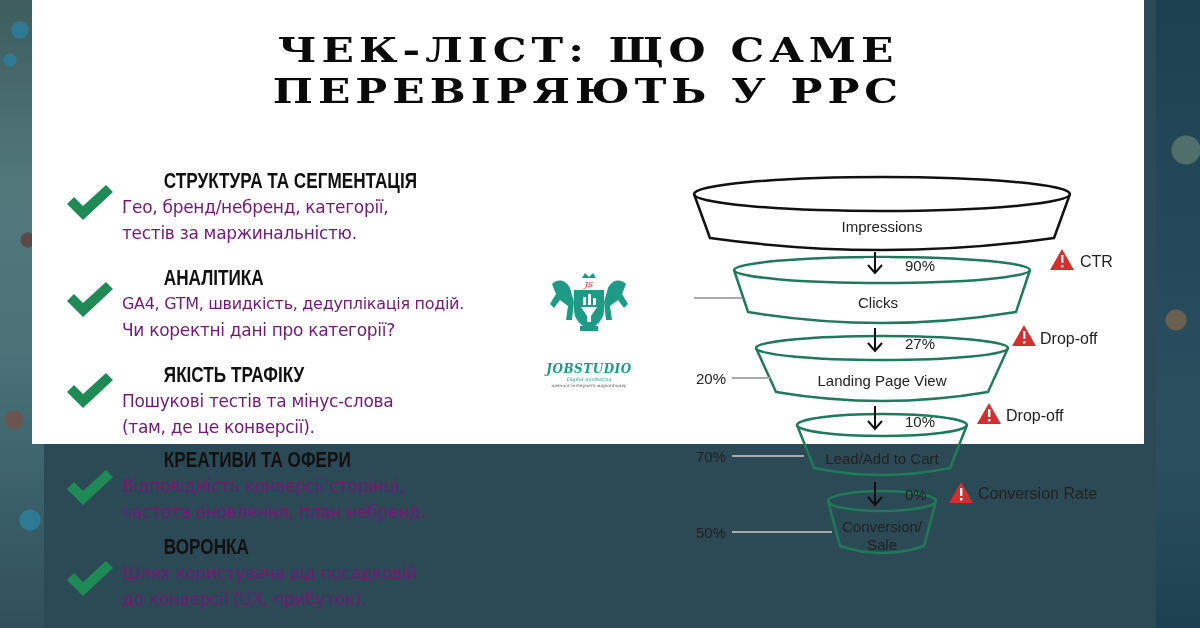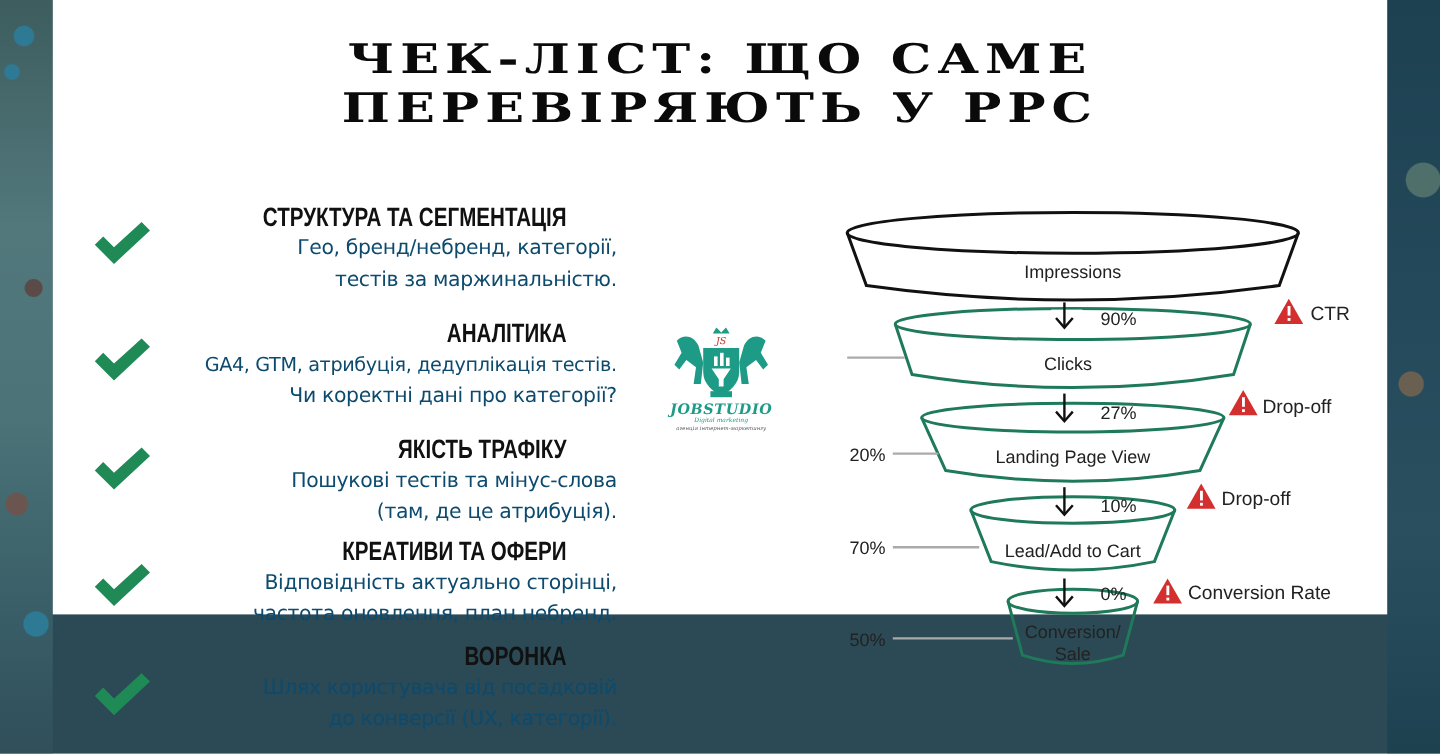--- a/index.html
+++ b/index.html
@@ -20,21 +20,21 @@
         linear-gradient(180deg, #3d5d5e 0%, #52787c 30%, #4b7378 55%, #3a5f68 80%, #304f5a 100%);
     }
     .side-right {
       position: absolute; right: 0; top: 0; width: 44px; height: 628px;
       background:
         radial-gradient(circle at 30px 150px, #4f6f6a 0 14px, transparent 15px),
         radial-gradient(circle at 20px 320px, #6a6052 0 10px, transparent 11px),
         linear-gradient(180deg, #1d4151 0%, #24495a 40%, #2a5060 70%, #1e4150 100%);
     }
     .card {
-      position: absolute; left: 44px; top: 0; width: 1112px; height: 512px;
+      position: absolute; left: 32px; top: 0; width: 1112px; height: 444px;
       background: #ffffff;
     }
     .title {
       position: absolute; left: 0; top: 30px; width: 1112px;
       text-align: center;
       font-family: "DejaVu Serif", serif;
       font-weight: bold;
       font-size: 34px;
       line-height: 41px;
       letter-spacing: 4px;
@@ -43,47 +43,47 @@
       transform: scaleX(1.25);
     }
     .title .line { display: block; }
 
     .checklist { position: absolute; left: 0; top: 0; width: 520px; height: 628px; }
     .item { position: absolute; left: 0; width: 520px; }
     .check {
       position: absolute; left: 32px; width: 52px; height: 40px;
     }
     .item-text {
-      position: absolute; left: 90px; width: 380px; text-align: right;
+      position: absolute; left: 90px; width: 380px; text-align: left;
     }
     .heading {
       font-family: "Liberation Sans", sans-serif;
       font-weight: bold;
       font-size: 22px;
       color: #111;
       letter-spacing: 0px;
       transform: scaleX(0.78);
       line-height: 26px;
       white-space: nowrap;
     }
     .desc {
       font-family: "DejaVu Sans", sans-serif;
       font-size: 17px;
-      color: #0c4a6e;
+      color: #701a75;
       line-height: 26px;
       white-space: nowrap;
       letter-spacing: -0.3px;
     }
 
     .logo {
       position: absolute; left: 512px; top: 272px; width: 90px; height: 90px; font-style: italic;
     }
     .logo-text {
       position: absolute; left: 0; width: 90px; text-align: center;
-      font-family: "DejaVu Serif", serif; color: #1d9b86;
+      font-family: "DejaVu Serif", serif; color: #1d9b86; margin-top: 28px;
     }
 
     .funnel-svg { position: absolute; left: 0; top: 0; }
     .f-label { font-family: "Liberation Sans", sans-serif; font-size: 15px; fill: #222; }
     .f-pct { font-family: "Liberation Sans", sans-serif; font-size: 15px; fill: #222; }
     .f-alert { font-family: "Liberation Sans", sans-serif; font-size: 16px; fill: #222; }
   </style>
 </head>
 <body>
 
@@ -109,55 +109,55 @@
         <div class="desc">тестів за маржинальністю.</div>
       </div>
     </div>
 
     <div class="item" style="top:265px;">
       <svg class="check" style="top:14px;" viewBox="0 0 52 40">
         <path d="M3 22 L10 15 L19 24 L42 3 L49 10 L19 38 Z" fill="#1f8a55"></path>
       </svg>
       <div class="item-text">
         <div class="heading">АНАЛІТИКА</div>
-        <div class="desc" style="font-size:16px;">GA4, GTM, атрибуція, дедуплікація тестів.</div>
+        <div class="desc" style="font-size:16px;">GA4, GTM, швидкість, дедуплікація подій.</div>
         <div class="desc">Чи коректні дані про категорії?</div>
       </div>
     </div>
 
     <div class="item" style="top:362px;">
       <svg class="check" style="top:8px;" viewBox="0 0 52 40">
         <path d="M3 22 L10 15 L19 24 L42 3 L49 10 L19 38 Z" fill="#1f8a55"></path>
       </svg>
       <div class="item-text">
         <div class="heading">ЯКІСТЬ ТРАФІКУ</div>
         <div class="desc">Пошукові тестів та мінус-слова</div>
-        <div class="desc">(там, де це атрибуція).</div>
+        <div class="desc">(там, де це конверсії).</div>
       </div>
     </div>
 
     <div class="item" style="top:447px;">
       <svg class="check" style="top:20px;" viewBox="0 0 52 40">
         <path d="M3 22 L10 15 L19 24 L42 3 L49 10 L19 38 Z" fill="#1f8a55"></path>
       </svg>
       <div class="item-text">
         <div class="heading">КРЕАТИВИ ТА ОФЕРИ</div>
-        <div class="desc">Відповідність актуально сторінці,</div>
+        <div class="desc">Відповідність конверсії сторінці,</div>
         <div class="desc">частота оновлення, план небренд.</div>
       </div>
     </div>
 
     <div class="item" style="top:534px;">
       <svg class="check" style="top:24px;" viewBox="0 0 52 40">
         <path d="M3 22 L10 15 L19 24 L42 3 L49 10 L19 38 Z" fill="#1f8a55"></path>
       </svg>
       <div class="item-text">
         <div class="heading">ВОРОНКА</div>
         <div class="desc">Шлях користувача від посадковій</div>
-        <div class="desc">до конверсії (UX, категорії).</div>
+        <div class="desc">до конверсії (UX, прибуток).</div>
       </div>
     </div>
   </div>
 
   <div class="logo">
     <svg width="90" height="62" viewBox="0 0 90 62">
       <path d="M38 6 L41 1 L45 5 L49 1 L52 6 Z" fill="#1d9b86"></path>
       <text x="45" y="15" text-anchor="middle" font-size="8" fill="#c0392b" font-family="DejaVu Serif, serif">JS</text>
       <path d="M8 12 C14 6, 22 8, 26 16 L30 30 L28 48 L22 48 L24 34 L16 28 L10 36 L6 32 L12 22 Z" fill="#1d9b86"></path>
       <path d="M82 12 C76 6, 68 8, 64 16 L60 30 L62 48 L68 48 L66 34 L74 28 L80 36 L84 32 L78 22 Z" fill="#1d9b86"></path>

